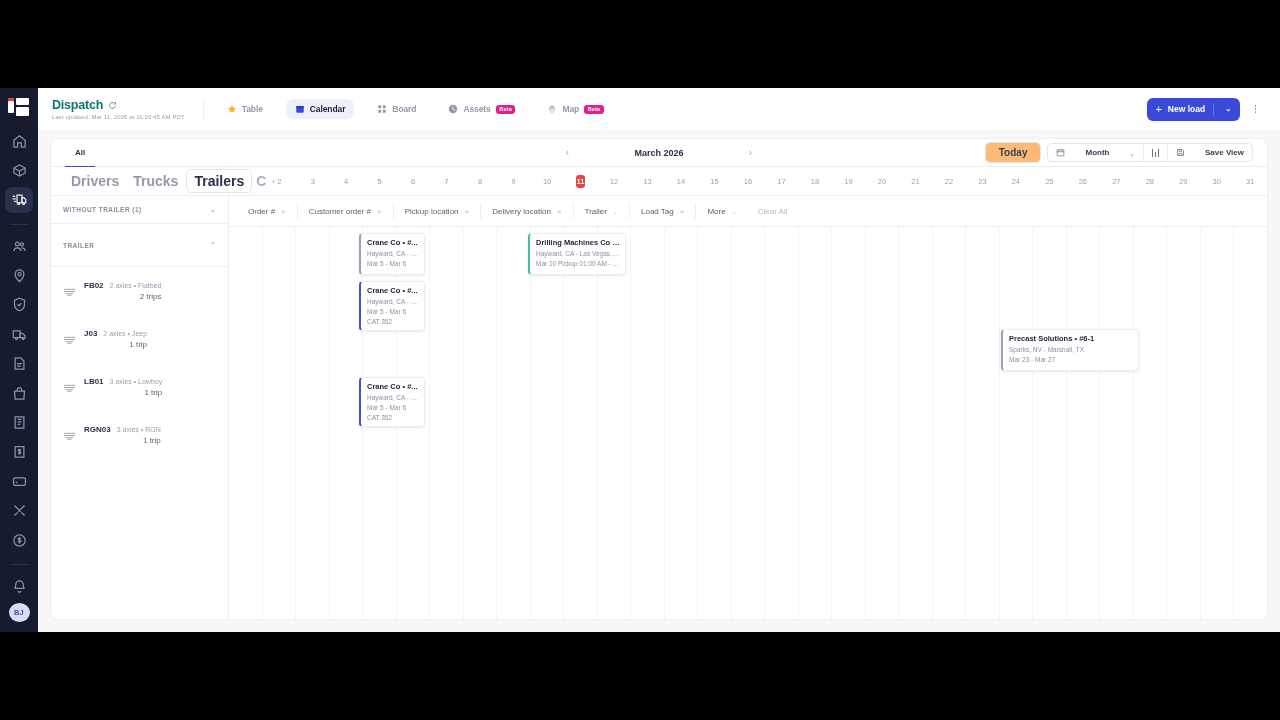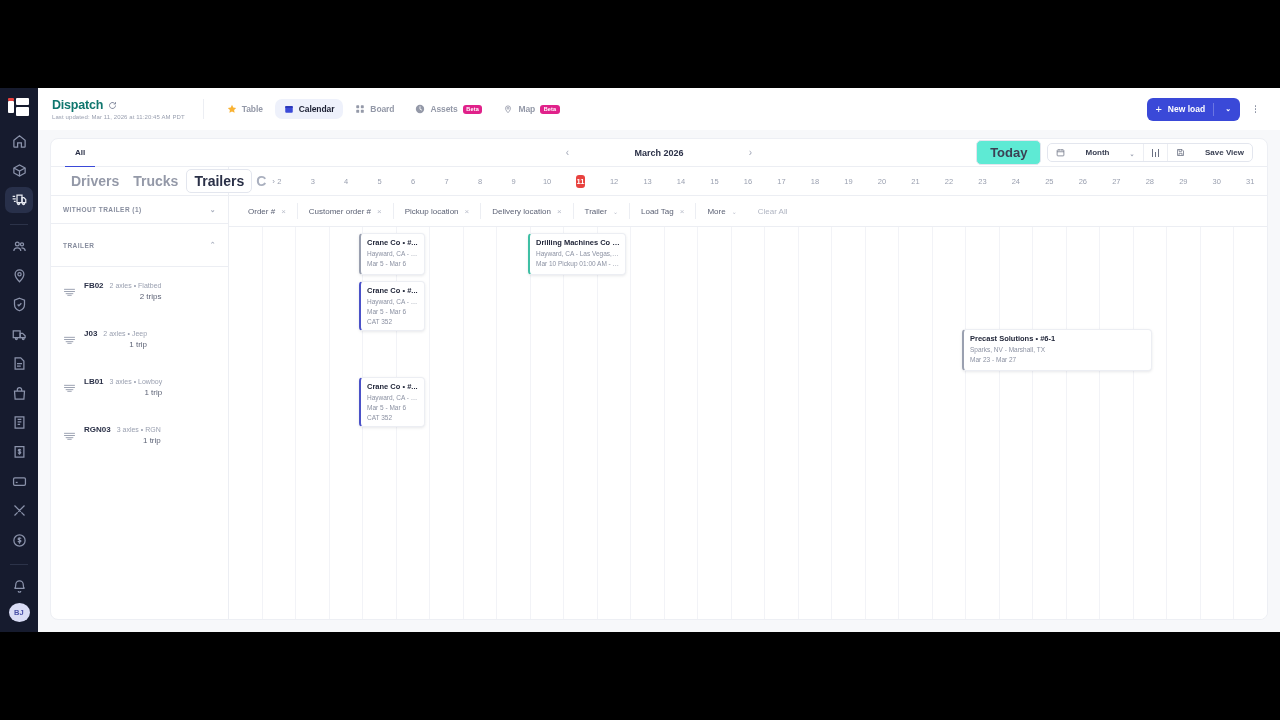--- a/index.html
+++ b/index.html
@@ -59,21 +59,21 @@
     padding: 0 16px 0 14px;
   }
   .title-wrap { display: flex; flex-direction: column; justify-content: center; }
   .title-row { display: flex; align-items: center; gap: 5px; }
   .page-title { font-size: 12.5px; font-weight: bold; color: #0f766e; letter-spacing: -.2px; }
   .refresh-ico { color: #7b8196; display: flex; }
   .refresh-ico svg { width: 9px; height: 9px; display: block; }
   .subtitle { font-size: 6px; color: #9aa0b0; margin-top: 2px; letter-spacing: .1px; }
   .vdiv { width: 1px; height: 20px; background: #eceef3; margin: 0 14px 0 18px; }
 
-  .viewtabs { display: flex; align-items: center; gap: 3px; }
+  .viewtabs { display: flex; align-items: center; gap: 14px; }
   .vtab {
     display: flex; align-items: center; gap: 5px;
     padding: 5px 9px; border-radius: 7px;
     font-size: 8.5px; font-weight: bold; color: #9499a8;
     letter-spacing: -.1px; white-space: nowrap;
   }
   .vtab.active { background: #eef1fb; color: #1c2033; }
   .vtab svg { width: 10px; height: 10px; display: block; }
   .beta {
     background: #e0218a; color: #fff;
@@ -112,22 +112,22 @@
     padding: 0 10px; margin-left: 14px; height: 28px;
     display: flex; align-items: center; border-bottom: 1.6px solid #3a49d8;
   }
   .cal-nav { position: absolute; left: 0; right: 0; display: flex; align-items: center; justify-content: center; gap: 60px; pointer-events: none; }
   .cal-nav > * { pointer-events: auto; }
   .cal-arrow { color: #a3a8b8; font-size: 10px; width: 14px; text-align: center; }
   .cal-month { font-size: 9px; font-weight: bold; color: #2a3047; }
   .tabrow-right { margin-left: auto; display: flex; align-items: center; gap: 6px; padding-right: 14px; }
   .btn-today {
     border: 1px solid #e3e6ee; border-radius: 5px;
-    font-size: 13px; font-weight: bold; color: #3b4154;
-    padding: 4px 13px; background: #5eead4;
+    font-size: 10px; font-weight: bold; color: #3b4154;
+    padding: 4px 13px; background: #fdba74;
   }
   .seg { display: flex; align-items: center; border: 1px solid #e3e6ee; border-radius: 5px; overflow: hidden; background: #fff; }
   .seg-item { display: flex; align-items: flex-end; gap: 20px; font-size: 8px; font-weight: bold; color: #3b4154; padding: 4px 8px; }
   .seg-item svg { width: 9px; height: 9px; display: block; color: #6b7183; }
   .seg-item .chev { font-size: 6px; color: #9aa0b0; }
   .seg-div { width: 1px; align-self: stretch; background: #eceef3; }
   .bars { display: flex; align-items: flex-end; gap: 1.5px; height: 8px; }
   .bars i { width: 1.5px; background: #6b7183; display: block; }
 
   
@@ -742,21 +742,21 @@
                   <div class="t">Drilling Machines Co • ...</div>
                   <div class="r">Hayward, CA - Las Vegas, NV</div>
                   <div class="d">Mar 10 Pickup 01:00 AM - Mar...</div>
                 </div>
                 <div class="ev" style="left: 130px; top: 54px; width: 66px; height: 50px; border-left-color: rgb(75, 82, 200);">
                   <div class="t">Crane Co • #...</div>
                   <div class="r">Hayward, CA - La...</div>
                   <div class="d">Mar 5 - Mar 6</div>
                   <div class="g">CAT 352</div>
                 </div>
-                <div class="ev" style="left: 733px; top: 102px; width: 190px; height: 42px; border-left-color: rgb(154, 160, 176);">
+                <div class="ev" style="left: 772px; top: 102px; width: 138px; height: 42px; border-left-color: rgb(154, 160, 176);">
                   <div class="t">Precast Solutions • #6-1</div>
                   <div class="r">Sparks, NV - Marshall, TX</div>
                   <div class="d">Mar 23 - Mar 27</div>
                 </div>
                 <div class="ev" style="left: 130px; top: 150px; width: 66px; height: 50px; border-left-color: rgb(75, 82, 200);">
                   <div class="t">Crane Co • #...</div>
                   <div class="r">Hayward, CA - La...</div>
                   <div class="d">Mar 5 - Mar 6</div>
                   <div class="g">CAT 352</div>
                 </div>

